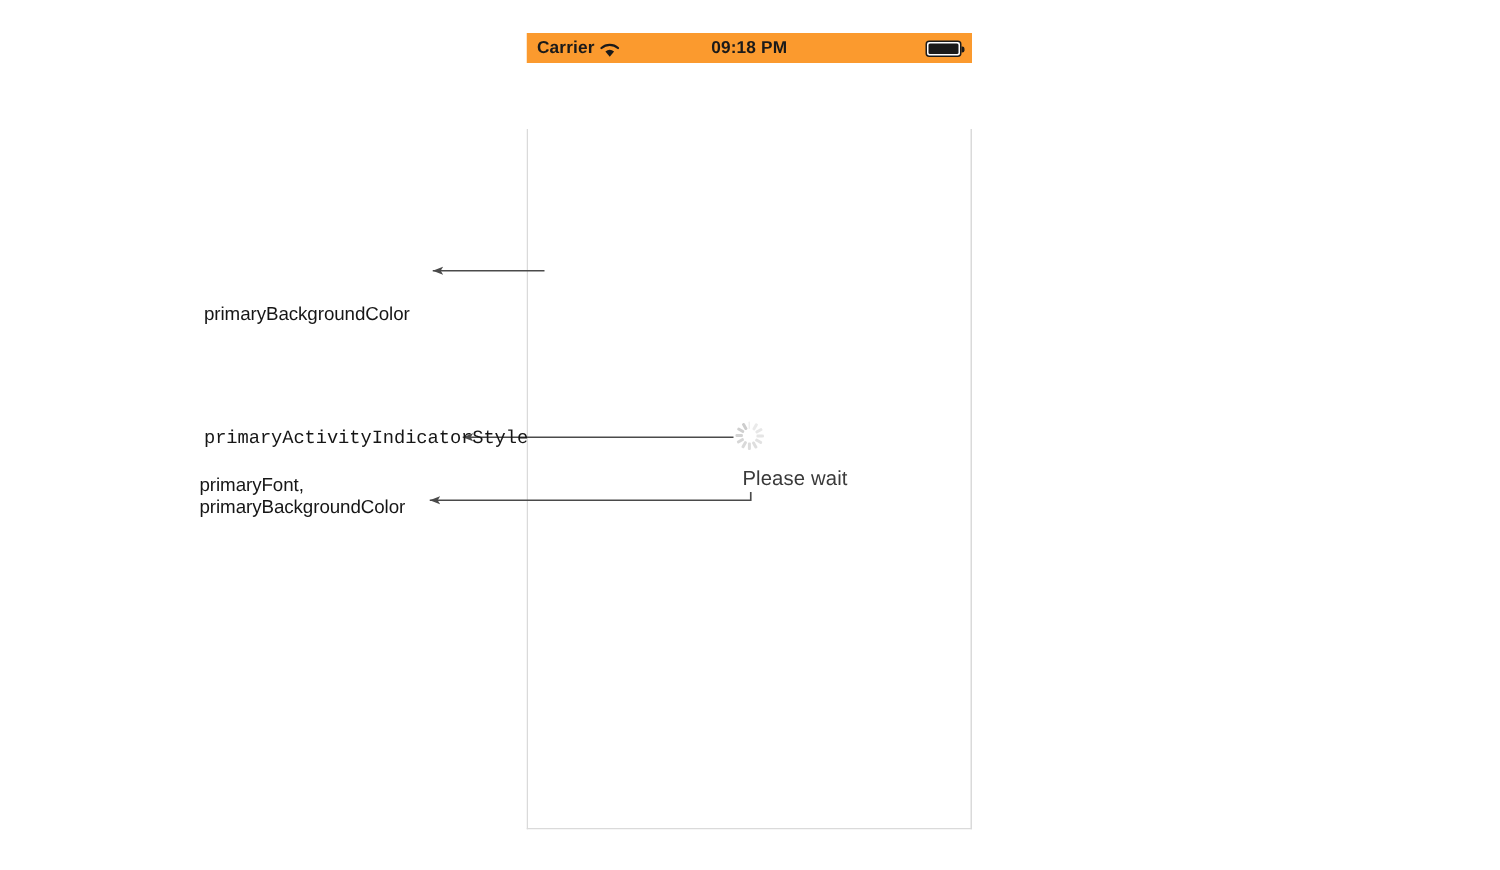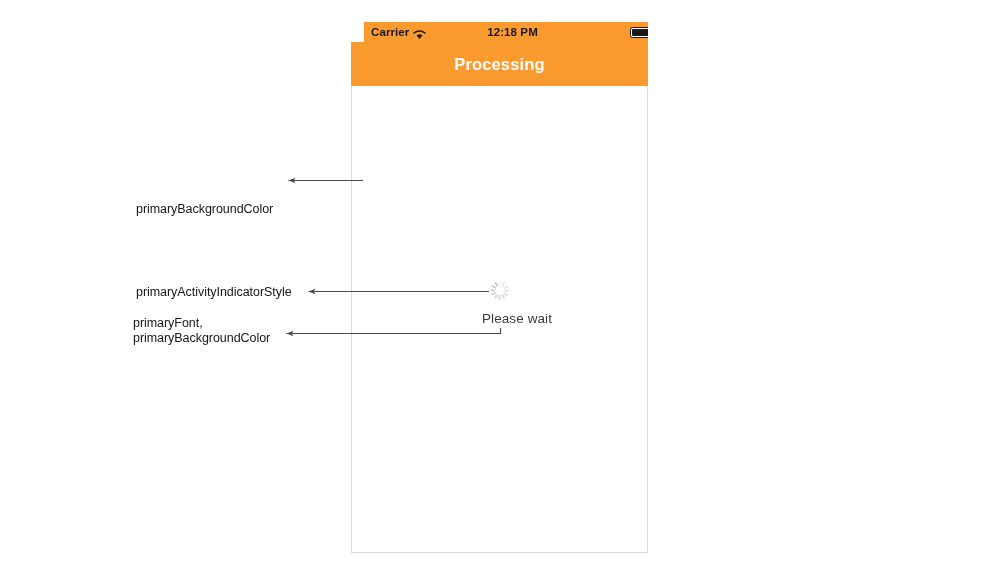--- a/index.html
+++ b/index.html
@@ -41,21 +41,21 @@
     height: 467px;
     background: #ffffff;
     border-left: 1px solid #dadada;
     border-right: 1px solid #dadada;
     border-bottom: 1px solid #dadada;
     box-sizing: border-box;
   }
 
   .statusbar {
     position: absolute;
-    left: 13px; top: 0;
+    left: 0; top: 0;
     width: 297px;
     height: 20px;
     background: #fb9a2e;
     box-sizing: border-box;
   }
   .sb-left {
     position: absolute;
     left: 7px;
     top: 2px;
     display: flex;
@@ -157,40 +157,40 @@
     height: 5.2px;
     margin-left: -0.8px;
     margin-top: -9.5px;
     background: #cdcdcd;
     border-radius: 0.8px;
     transform-origin: 0.8px 9.5px;
   }
 
   .please-wait {
     position: absolute;
-    left: 338px;
+    left: 351px;
     top: 311px;
     width: 358px;
     text-align: center;
     font-size: 13.5px;
     color: #3a3a3a;
     letter-spacing: 0.1px;
   }
 
   
   .annotation {
     position: absolute;
     font-size: 12.5px;
     color: #161616;
     line-height: 15px;
     white-space: pre-line;
     letter-spacing: -0.05px;
   }
   #ann-bg      { left: 136px; top: 174px; margin-top: 28px; }
-  #ann-spinner { left: 136px; top: 285px; }
+  #ann-spinner { left: 136px; top: 285px; font-family: Liberation Mono, monospace; }
   #ann-font    { left: 133px; top: 316px; }
 
   svg.leaders {
     position: absolute;
     left: 0; top: 0;
     width: 1000px;
     height: 580px;
     pointer-events: none;
   }
 </style>
@@ -206,31 +206,28 @@
     <div class="statusbar">
       <div class="sb-left">
         <span>Carrier</span>
         <span class="wifi-icon">
           <svg width="13" height="11" viewBox="0 0 13 11">
             <path d="M6.5 9.9 L3.6 6.4 A4.6 4.6 0 0 1 9.4 6.4 Z" fill="#1a1a1a"></path>
             <path d="M1.0 4.0 A8.2 8.2 0 0 1 12.0 4.0" stroke="#1a1a1a" stroke-width="1.5" fill="none" stroke-linecap="round"></path>
           </svg>
         </span>
       </div>
-      <div class="sb-center">12:18 PM</div>
+      <div class="sb-center">09:18 PM</div>
       <div class="sb-right">
         <span class="battery">
           <span class="battery-fill"></span>
         </span>
       </div>
     </div>
 
-    <div class="navbar">
-      <span class="navbar-title">Processing</span>
-    </div>
 
   </div>
 
   <div class="spinner" id="spinner">
       <i style="transform: rotate(0deg); background: rgb(205, 205, 205); opacity: 0.35;"></i>
       <i style="transform: rotate(30deg); background: rgb(205, 205, 205); opacity: 0.41;"></i>
       <i style="transform: rotate(60deg); background: rgb(205, 205, 205); opacity: 0.47;"></i>
       <i style="transform: rotate(90deg); background: rgb(205, 205, 205); opacity: 0.53;"></i>
       <i style="transform: rotate(120deg); background: rgb(205, 205, 205); opacity: 0.59;"></i>
       <i style="transform: rotate(150deg); background: rgb(205, 205, 205); opacity: 0.65;"></i>

